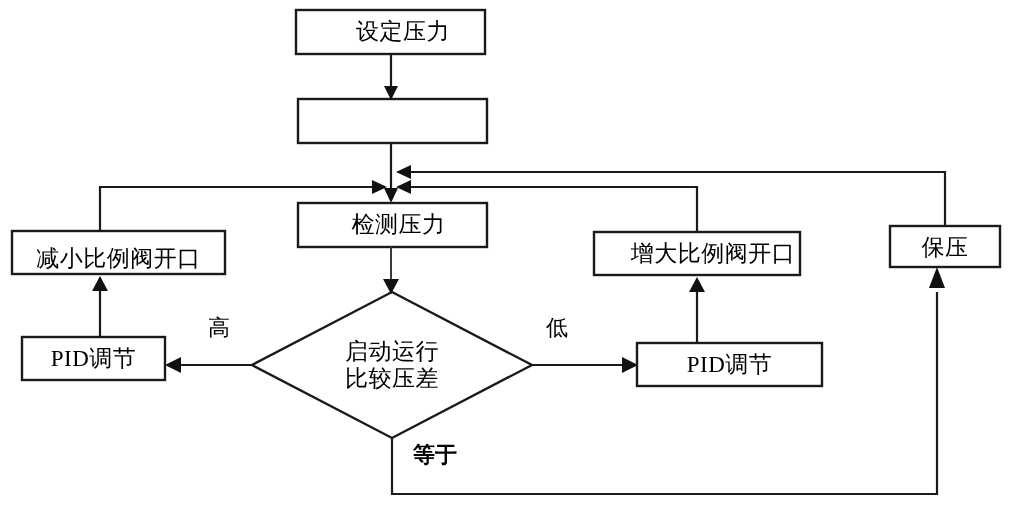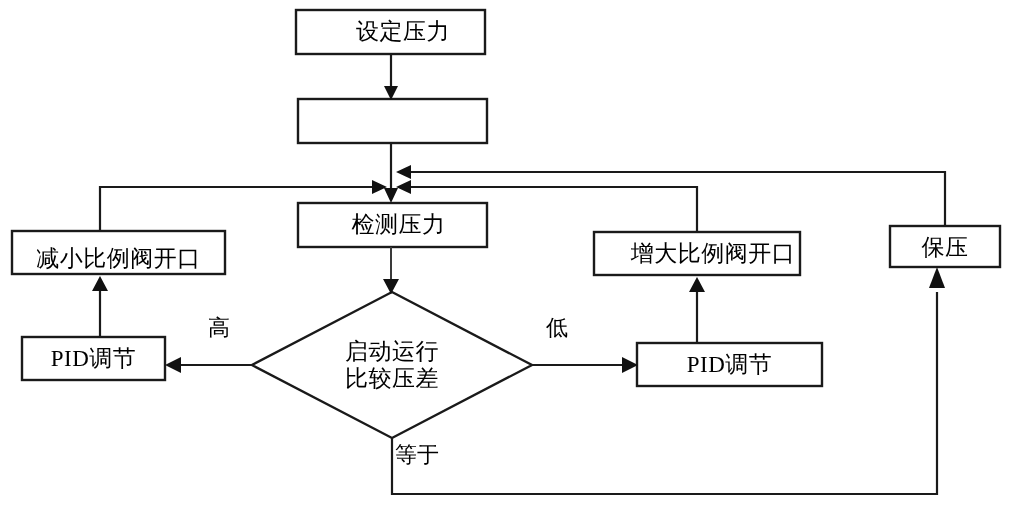--- a/index.html
+++ b/index.html
@@ -148,15 +148,15 @@
   <div class="node-label" style="left:594px; top:232px; width:206px; height:43px;padding-left:16px;">增大比例阀开口</div>
 
   <div class="node-label" style="left:637px; top:343px; width:185px; height:43px;">PID调节</div>
 
   <div class="node-label" style="left:890px; top:226px; width:110px; height:43px;">保压</div>
 
   <div class="edge-label" style="left:208px; top:316px;">高</div>
 
   <div class="edge-label" style="left:546px; top:316px;">低</div>
 
-  <div class="edge-label" style="left:395px; top:443px;">等于</div>
+  <div class="edge-label" style="left:413px; top:443px;font-weight:bold;">等于</div>
 
 </div>
 
 </body></html>

